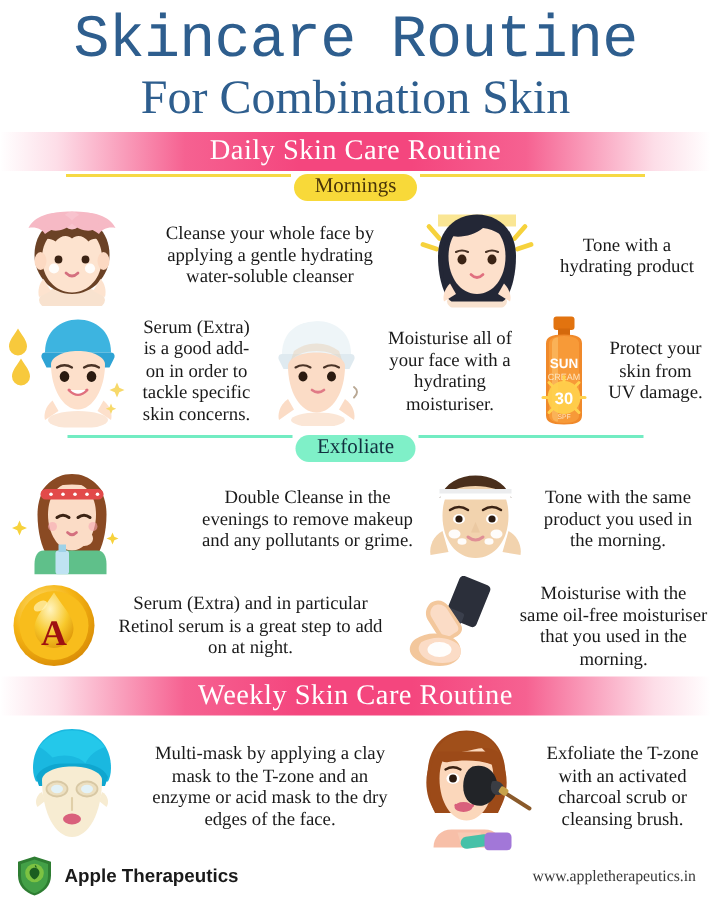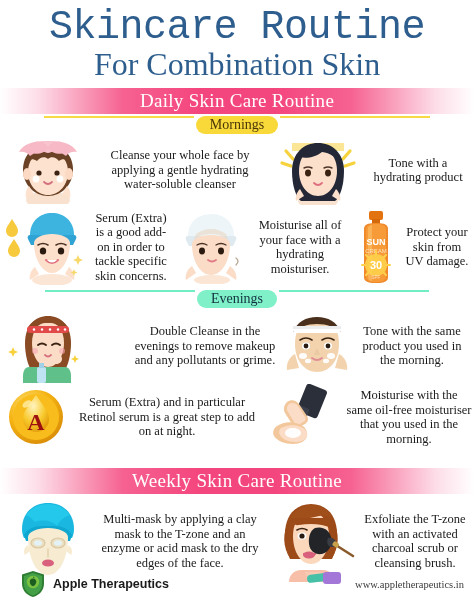--- a/index.html
+++ b/index.html
@@ -69,21 +69,21 @@
     font-family: "Liberation Serif", serif;
     color: #1a1a1a; text-align: center;
     font-size: 12.5px; line-height: 14.5px;
   }
 
   
   .footer {
     position: absolute; left: 0; bottom: 0;
     width: 474px; height: 40px;
     display: flex; align-items: center; justify-content: space-between;
-    padding: 0 10px 4px 20px;
+    padding: 0 10px 4px 10px;
   }
   .brand { display: flex; align-items: center; gap: 7px; }
   .brand-name {
     font-family: "Liberation Sans", sans-serif;
     font-weight: bold; font-size: 12.5px; color: #1a1a1a;
   }
   .site {
     font-family: Liberation Serif, serif;
     font-size: 10.5px; color: #3a3a3a;
   }
@@ -236,21 +236,21 @@
           <text x="23" y="60" font-family="Liberation Sans, sans-serif" font-size="11" font-weight="bold" fill="#ffffff" text-anchor="middle">30</text>
           <text x="23" y="70" font-family="Liberation Sans, sans-serif" font-size="4.5" fill="#fde3bc" text-anchor="middle">SPF</text>
         </svg>
       </div>
       <div class="txt" style="width:66px;">Protect your skin from UV damage.</div>
     </div>
   </div>
 
   <div class="pill-row">
     <div class="pill-line evening"></div>
-    <div class="pill evening">Evenings</div>
+    <div class="pill evening">Exfoliate</div>
     <div class="pill-line evening"></div>
   </div>
 
   <div class="row" style="height:76px;">
     <div class="cell" style="width:278px;gap:36px;">
       <div class="art" style="width:96px;">
         <svg width="86" height="74" viewBox="0 0 86 74">
           <g fill="#f7d23c">
             <path d="M8 38l1.5 3.5L13 43l-3.5 1.5L8 48l-1.5-3.5L3 43l3.5-1.5z"></path>
             <path d="M70 46l1.2 2.8L74 50l-2.8 1.2L70 54l-1.2-2.8L66 50l2.8-1.2z"></path>
@@ -344,21 +344,21 @@
           <path d="M6 42c6-4 14-5 22-2 6 2 9 7 8 12-1 5-7 8-14 8-8 0-16-3-19-8-2-4 0-8 3-10z" fill="#f3c79c"></path>
           <path d="M10 44c6-3 13-4 20-1 5 2 7 5 6 9-1 4-6 6-12 6-7 0-13-3-15-7-2-3 0-6 1-7z" fill="#fbdcc6"></path>
           <ellipse cx="22" cy="49" rx="8" ry="5" fill="#ffffff" opacity="0.95"></ellipse>
           <ellipse cx="20" cy="47" rx="4" ry="2.6" fill="#fdfdfd"></ellipse>
         </svg>
       </div>
       <div class="txt" style="width:126px;">Moisturise with the same oil-free moisturiser that you used in the morning.</div>
     </div>
   </div>
 
-  <div class="banner" style="margin-top:18px;">
+  <div class="banner" style="margin-top:1px;">
     <span class="banner-text">Weekly Skin Care Routine</span>
   </div>
 
   <div class="row" style="height:86px; margin-top:4px;">
     <div class="cell" style="width:268px;">
       <div class="art" style="width:96px;">
         <svg width="84" height="84" viewBox="0 0 84 84">
           <path d="M16 30c0-16 11-26 26-26s26 10 26 26c0 4-1 7-2 9H18c-1-2-2-5-2-9z" fill="#1ab8e0"></path>
           <path d="M20 16c5-7 13-11 22-11s17 4 22 11c-6 2-11 6-13 11-4-5-14-7-22-4-3-3-6-6-9-7z" fill="#24c8ea"></path>
           <path d="M18 36c3-6 10-9 18-9h12c8 0 15 3 18 9l-2 6H20z" fill="#0fa6cf"></path>

